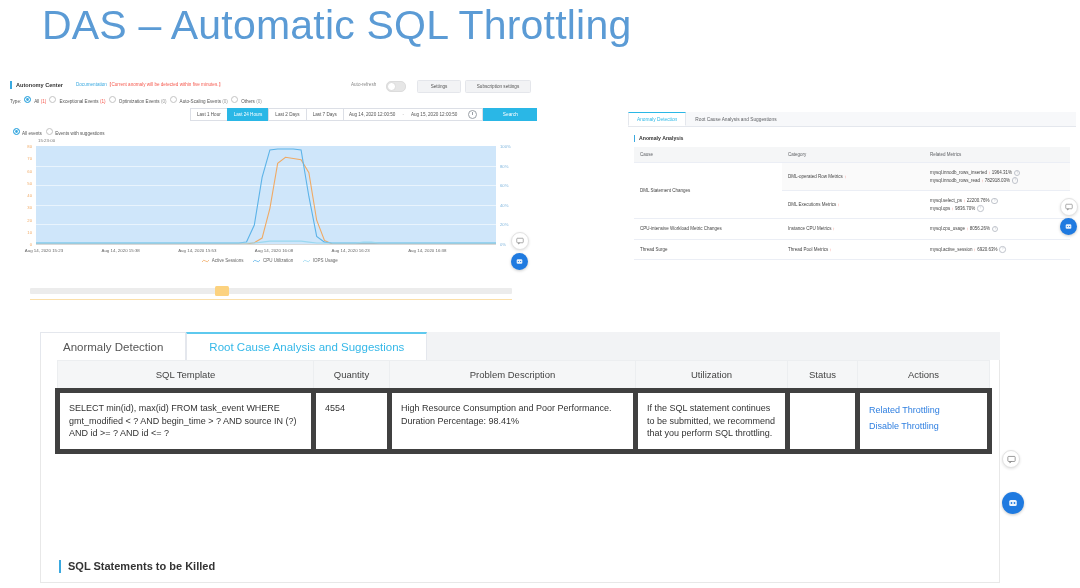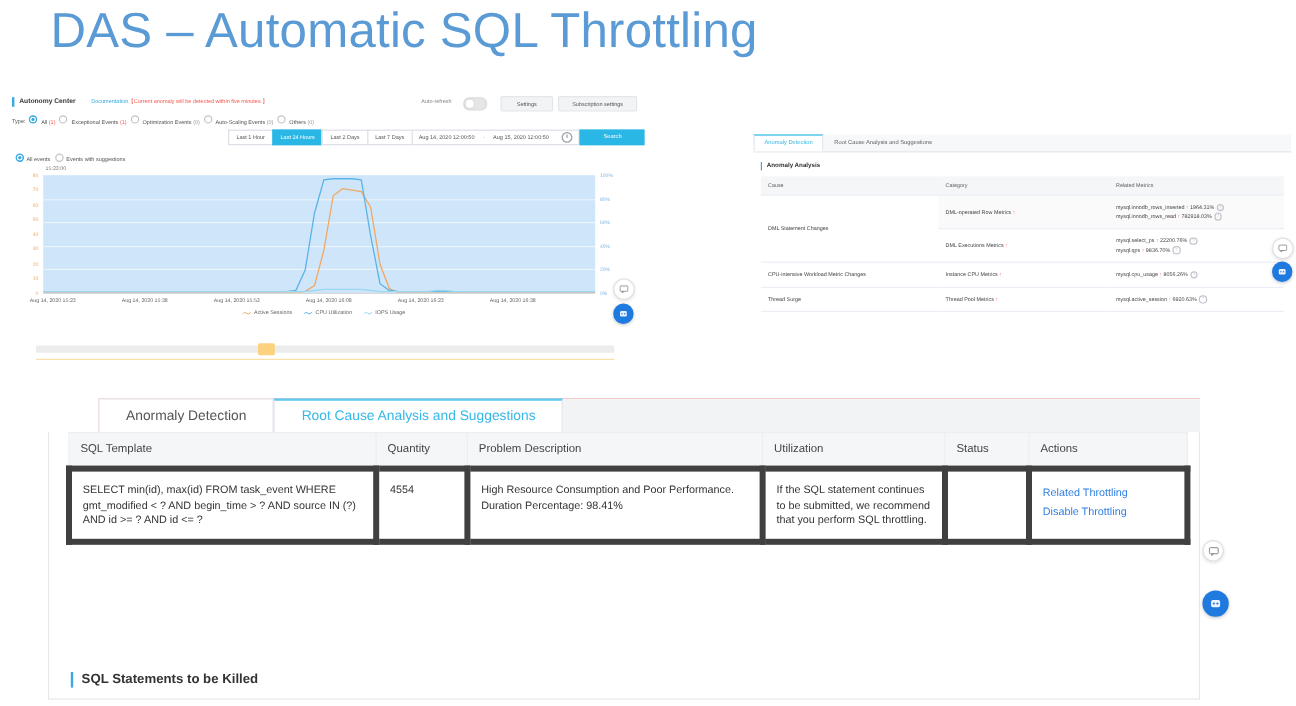--- a/index.html
+++ b/index.html
@@ -137,38 +137,38 @@
   td.shade{background:#fafafa;}
   .arrow-up{color:#f5594e;font-size:4.2px;}
   .metric-line{white-space:nowrap;line-height:7.5px;}
   .qmark{
     display:inline-block;width:4.4px;height:4.4px;border-radius:50%;border:.5px solid #c0c4cc;
     font-size:3.2px;line-height:4.2px;text-align:center;color:#c0c4cc;vertical-align:.3px;margin-left:2px;
   }
 
   
   #bottom{left:40px;top:332px;width:960px;height:250px;}
-  .btabs{display:flex;height:28px;background:#ef4444;margin-left:42px;}
+  .btabs{display:flex;height:28px;background:#1d4ed8;}
   .btab{
     display:flex;align-items:center;padding:0 22px;font-size:11.5px;color:#555;background:#fff;
     border:1px solid #e4e7ed;border-bottom:none;white-space:nowrap;
   }
   .btab.active{color:#35b8e8;border-top:2px solid #5ec9ee;}
   .btab.spacer{flex:1;background:#f2f3f5;border:none;}
   .bbody{background:#fff;border:1px solid #e8e8e8;border-top:none;height:222px;position:relative;}
   .bsec-head{position:relative;height:26px;}
   .bsec-title{
     position:absolute;left:18px;top:8px;font-size:11px;font-weight:bold;color:#333;
     padding-left:7px;border-left:2.5px solid #3aa9e0;line-height:13px;
   }
   .head-links{position:absolute;right:18px;top:10px;font-size:9.5px;color:#2f7fe0;white-space:nowrap;}
   .head-links a{color:#2f7fe0;text-decoration:none;margin-left:9px;}
   table.big{width:932px;margin:0 0 0 14px;border-collapse:collapse;table-layout:fixed;}
   table.big th{
-    background:#f5f6f7;font-size:9.5px;font-weight:normal;color:#444;text-align:left;
+    background:#f5f6f7;font-size:9.5px;font-weight:normal;color:#444;text-align:center;
     padding:8px 9px;border:1px solid #eceef0;
   }
   table.big td{
     font-size:9px;color:#333;padding:9px;border:5px solid #404040;vertical-align:top;line-height:12.5px;
   }
   table.big td.links a{color:#2f7fe0;text-decoration:none;display:block;line-height:16px;}
   .killed{position:absolute;left:18px;top:200px;font-size:11px;font-weight:bold;color:#333;
     padding-left:7px;border-left:2.5px solid #3aa9e0;line-height:13px;}
 </style>
 </head>

